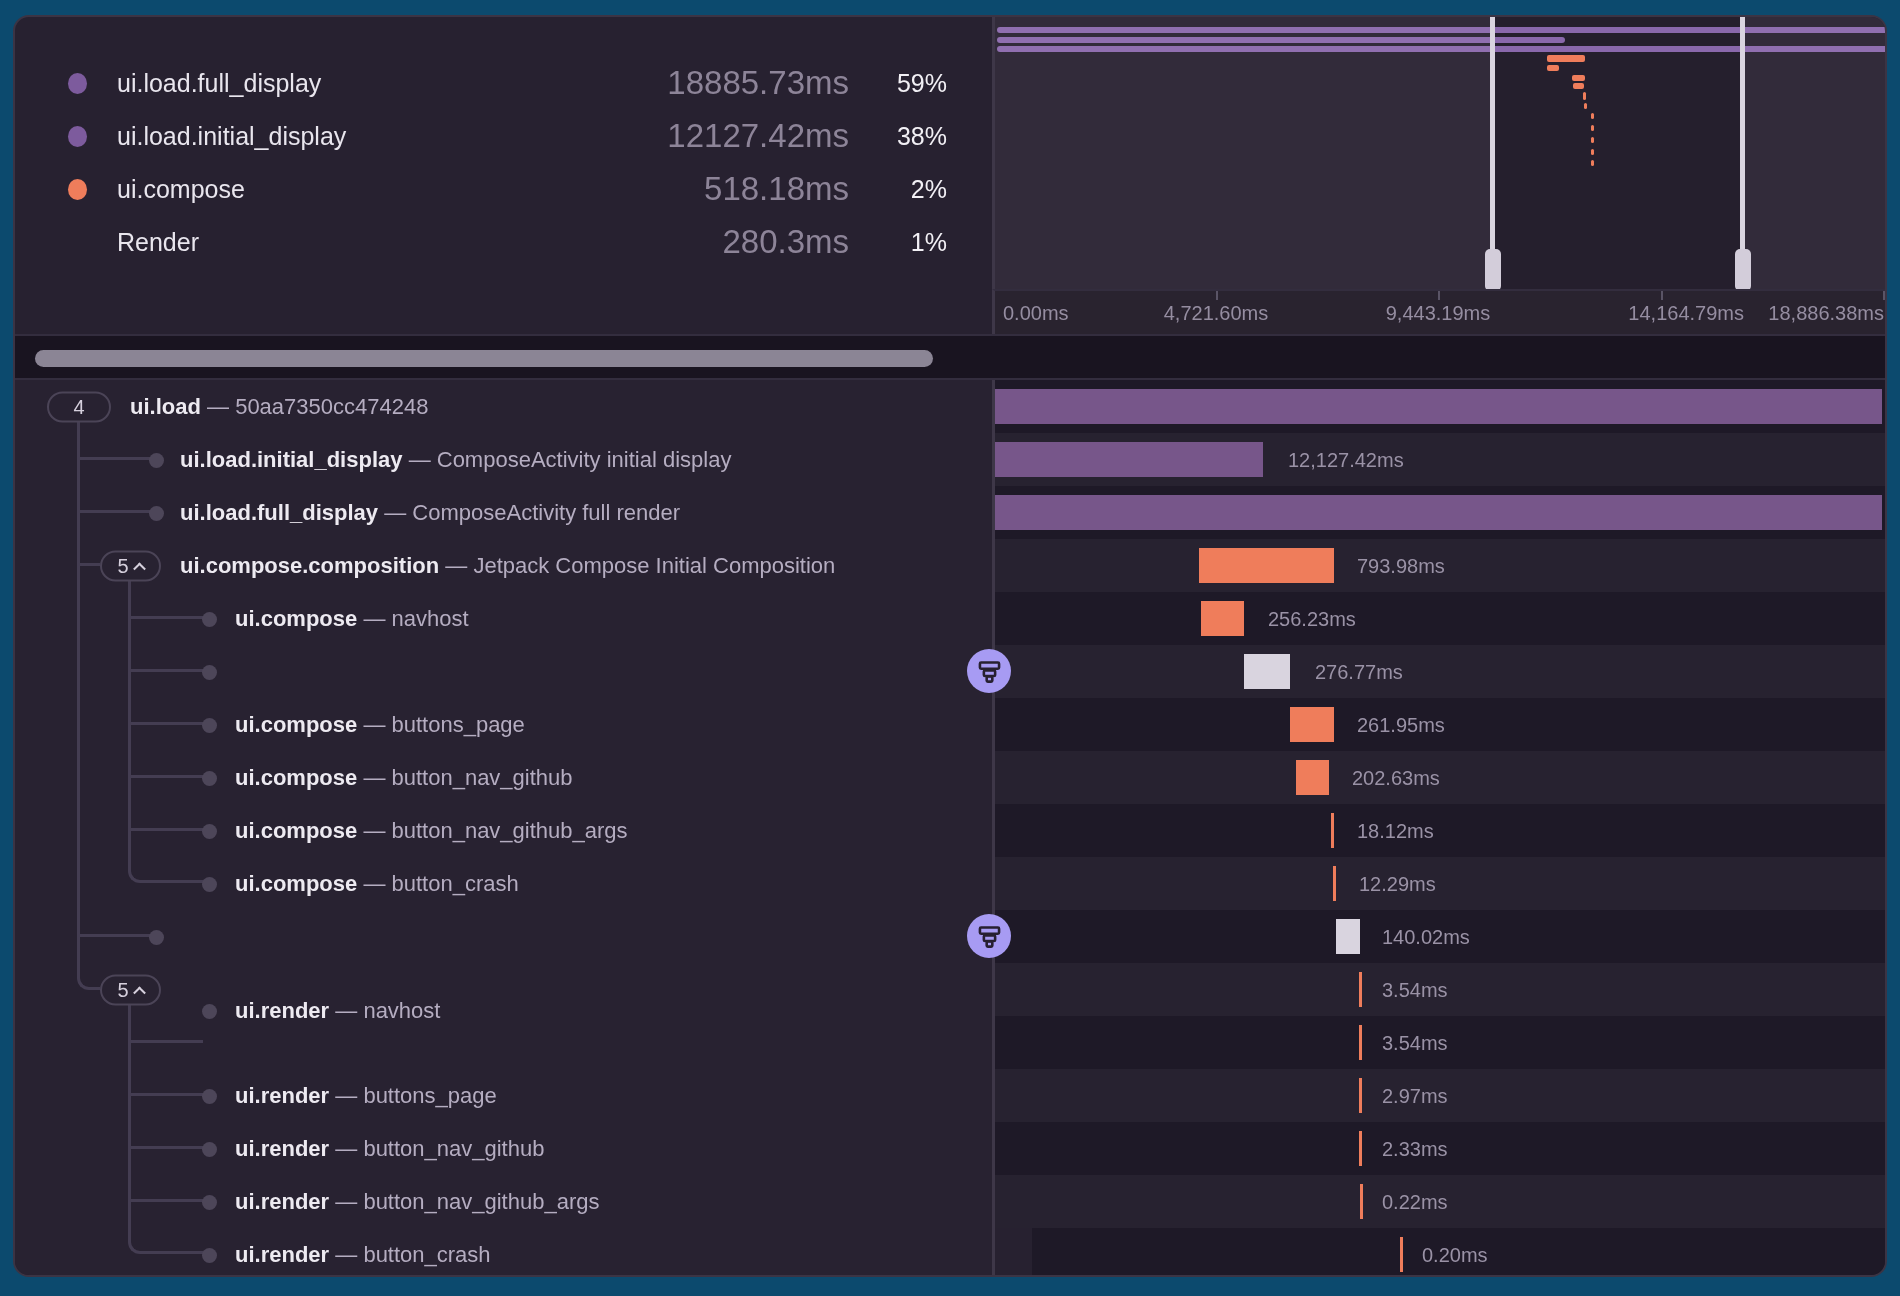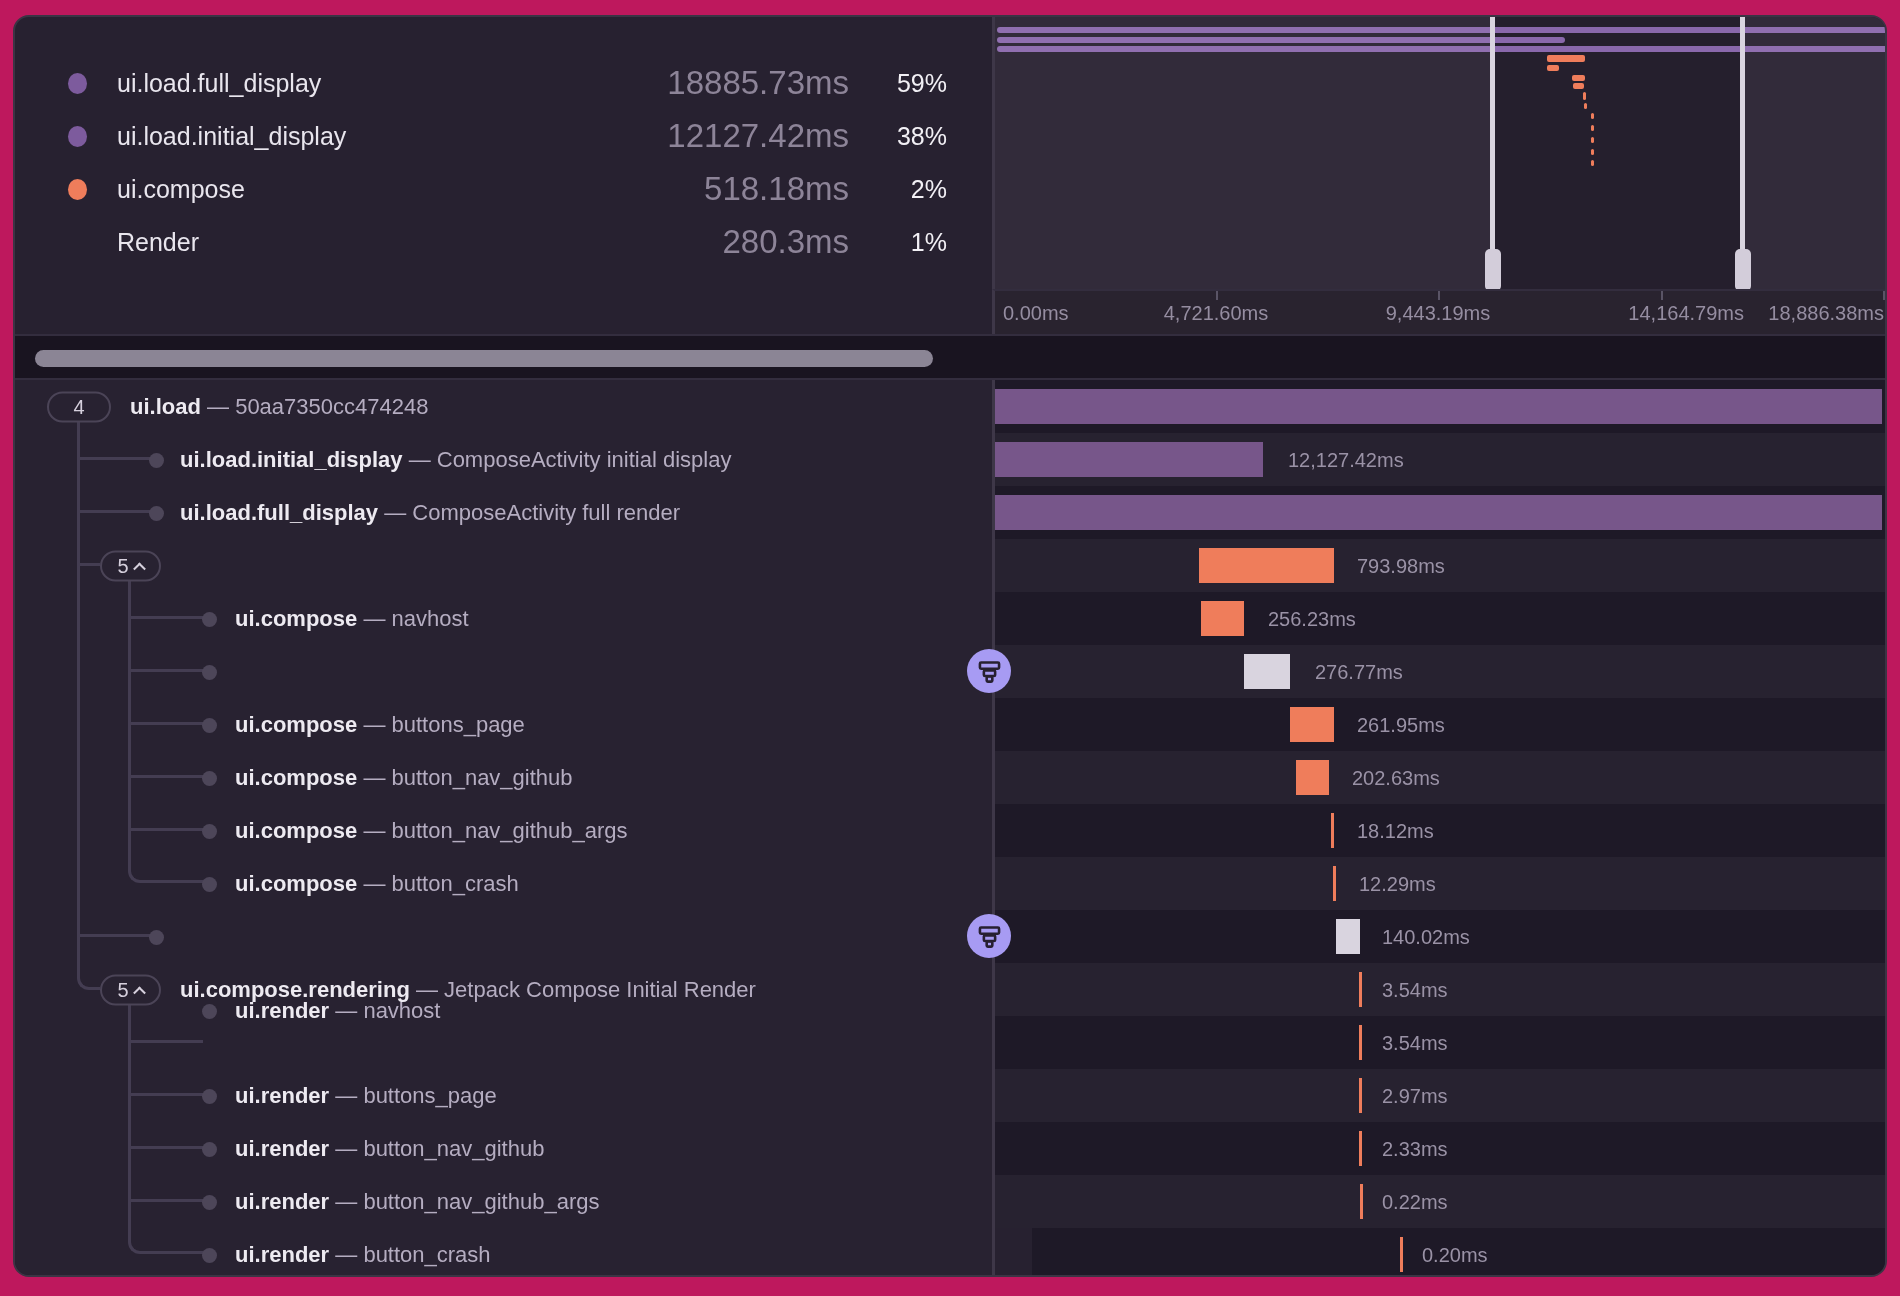--- a/index.html
+++ b/index.html
@@ -1,17 +1,17 @@
 <!DOCTYPE html>
 <html><head>
 <meta charset="utf-8">
 <style>
   html,body{margin:0;padding:0;background:#1f1a26;}
   *{box-sizing:border-box;}
-  .page{position:relative;width:1900px;height:1296px;background:#be185d;overflow:hidden;
+  .page{position:relative;width:1900px;height:1296px;background:#0c4a6e;overflow:hidden;
         font-family:"Liberation Sans",sans-serif;}
   .widget{position:absolute;left:13px;top:15px;width:1874px;height:1262px;background:#272130;
           border:2px solid #3b3444;border-radius:16px;overflow:hidden;}
   
   .legend-row{position:absolute;left:0;width:977px;height:53px;}
   .legend-dot{position:absolute;left:53px;top:50%;margin-top:-10px;width:19px;height:21px;border-radius:50%;}
   .legend-name{position:absolute;left:102px;top:50%;transform:translateY(-50%);font-size:25px;color:#e9e6ee;}
   .legend-ms{position:absolute;right:143px;top:50%;transform:translateY(-50%);font-size:33px;color:#8d8498;}
   .legend-pct{position:absolute;right:45px;top:50%;transform:translateY(-50%);font-size:25px;color:#f2f0f5;font-weight:500;}
   
@@ -208,20 +208,21 @@
         </div>
         <div class="trow" style="top: 469px;">
           <span class="t-bullet" style="left: 134px;"></span>
           <span class="t-text" style="left: 165px;"><span class="t-bold">ui.load.full_display</span> <span class="t-sep">—</span> <span class="t-sub">ComposeActivity full render</span></span>
         </div>
         <div class="trow" style="top: 522px;">
           <div class="t-badge" style="left: 85px; width: 61px;">
             <span>5</span>
             <span class="chev"></span>
           </div>
+          <span class="t-text" style="left: 165px;"><span class="t-bold">ui.compose.composition</span> <span class="t-sep">—</span> <span class="t-sub">Jetpack Compose Initial Composition</span></span>
         </div>
         <div class="trow" style="top: 575px;">
           <span class="t-bullet" style="left: 187px;"></span>
           <span class="t-text" style="left: 220px;"><span class="t-bold">ui.compose</span> <span class="t-sep">—</span> <span class="t-sub">navhost</span></span>
         </div>
         <div class="trow" style="top: 628px;">
           <span class="t-bullet" style="left: 187px;"></span>
           <span class="t-text" style="left: 220px;"><span class="t-bold"></span> <span class="t-sep"></span> <span class="t-sub"></span></span>
         </div>
         <div class="trow" style="top: 681px;">
@@ -242,21 +243,20 @@
         </div>
         <div class="trow" style="top: 893px;">
           <span class="t-bullet" style="left: 134px;"></span>
           <span class="t-text" style="left: 165px;"><span class="t-bold"></span> <span class="t-sep"></span> <span class="t-sub"></span></span>
         </div>
         <div class="trow" style="top: 946px;">
           <div class="t-badge" style="left: 85px; width: 61px;">
             <span>5</span>
             <span class="chev"></span>
           </div>
-          <span class="t-text" style="left: 165px;"><span class="t-bold">ui.compose.rendering</span> <span class="t-sep">—</span> <span class="t-sub">Jetpack Compose Initial Render</span></span>
         </div>
         <div class="trow" style="top: 967px;">
           <span class="t-bullet" style="left: 187px;"></span>
           <span class="t-text" style="left: 220px;"><span class="t-bold">ui.render</span> <span class="t-sep">—</span> <span class="t-sub">navhost</span></span>
         </div>
         <div class="trow" style="top: 1052px;">
           <span class="t-bullet" style="left: 187px;"></span>
           <span class="t-text" style="left: 220px;"><span class="t-bold">ui.render</span> <span class="t-sep">—</span> <span class="t-sub">buttons_page</span></span>
         </div>
         <div class="trow" style="top: 1105px;">

